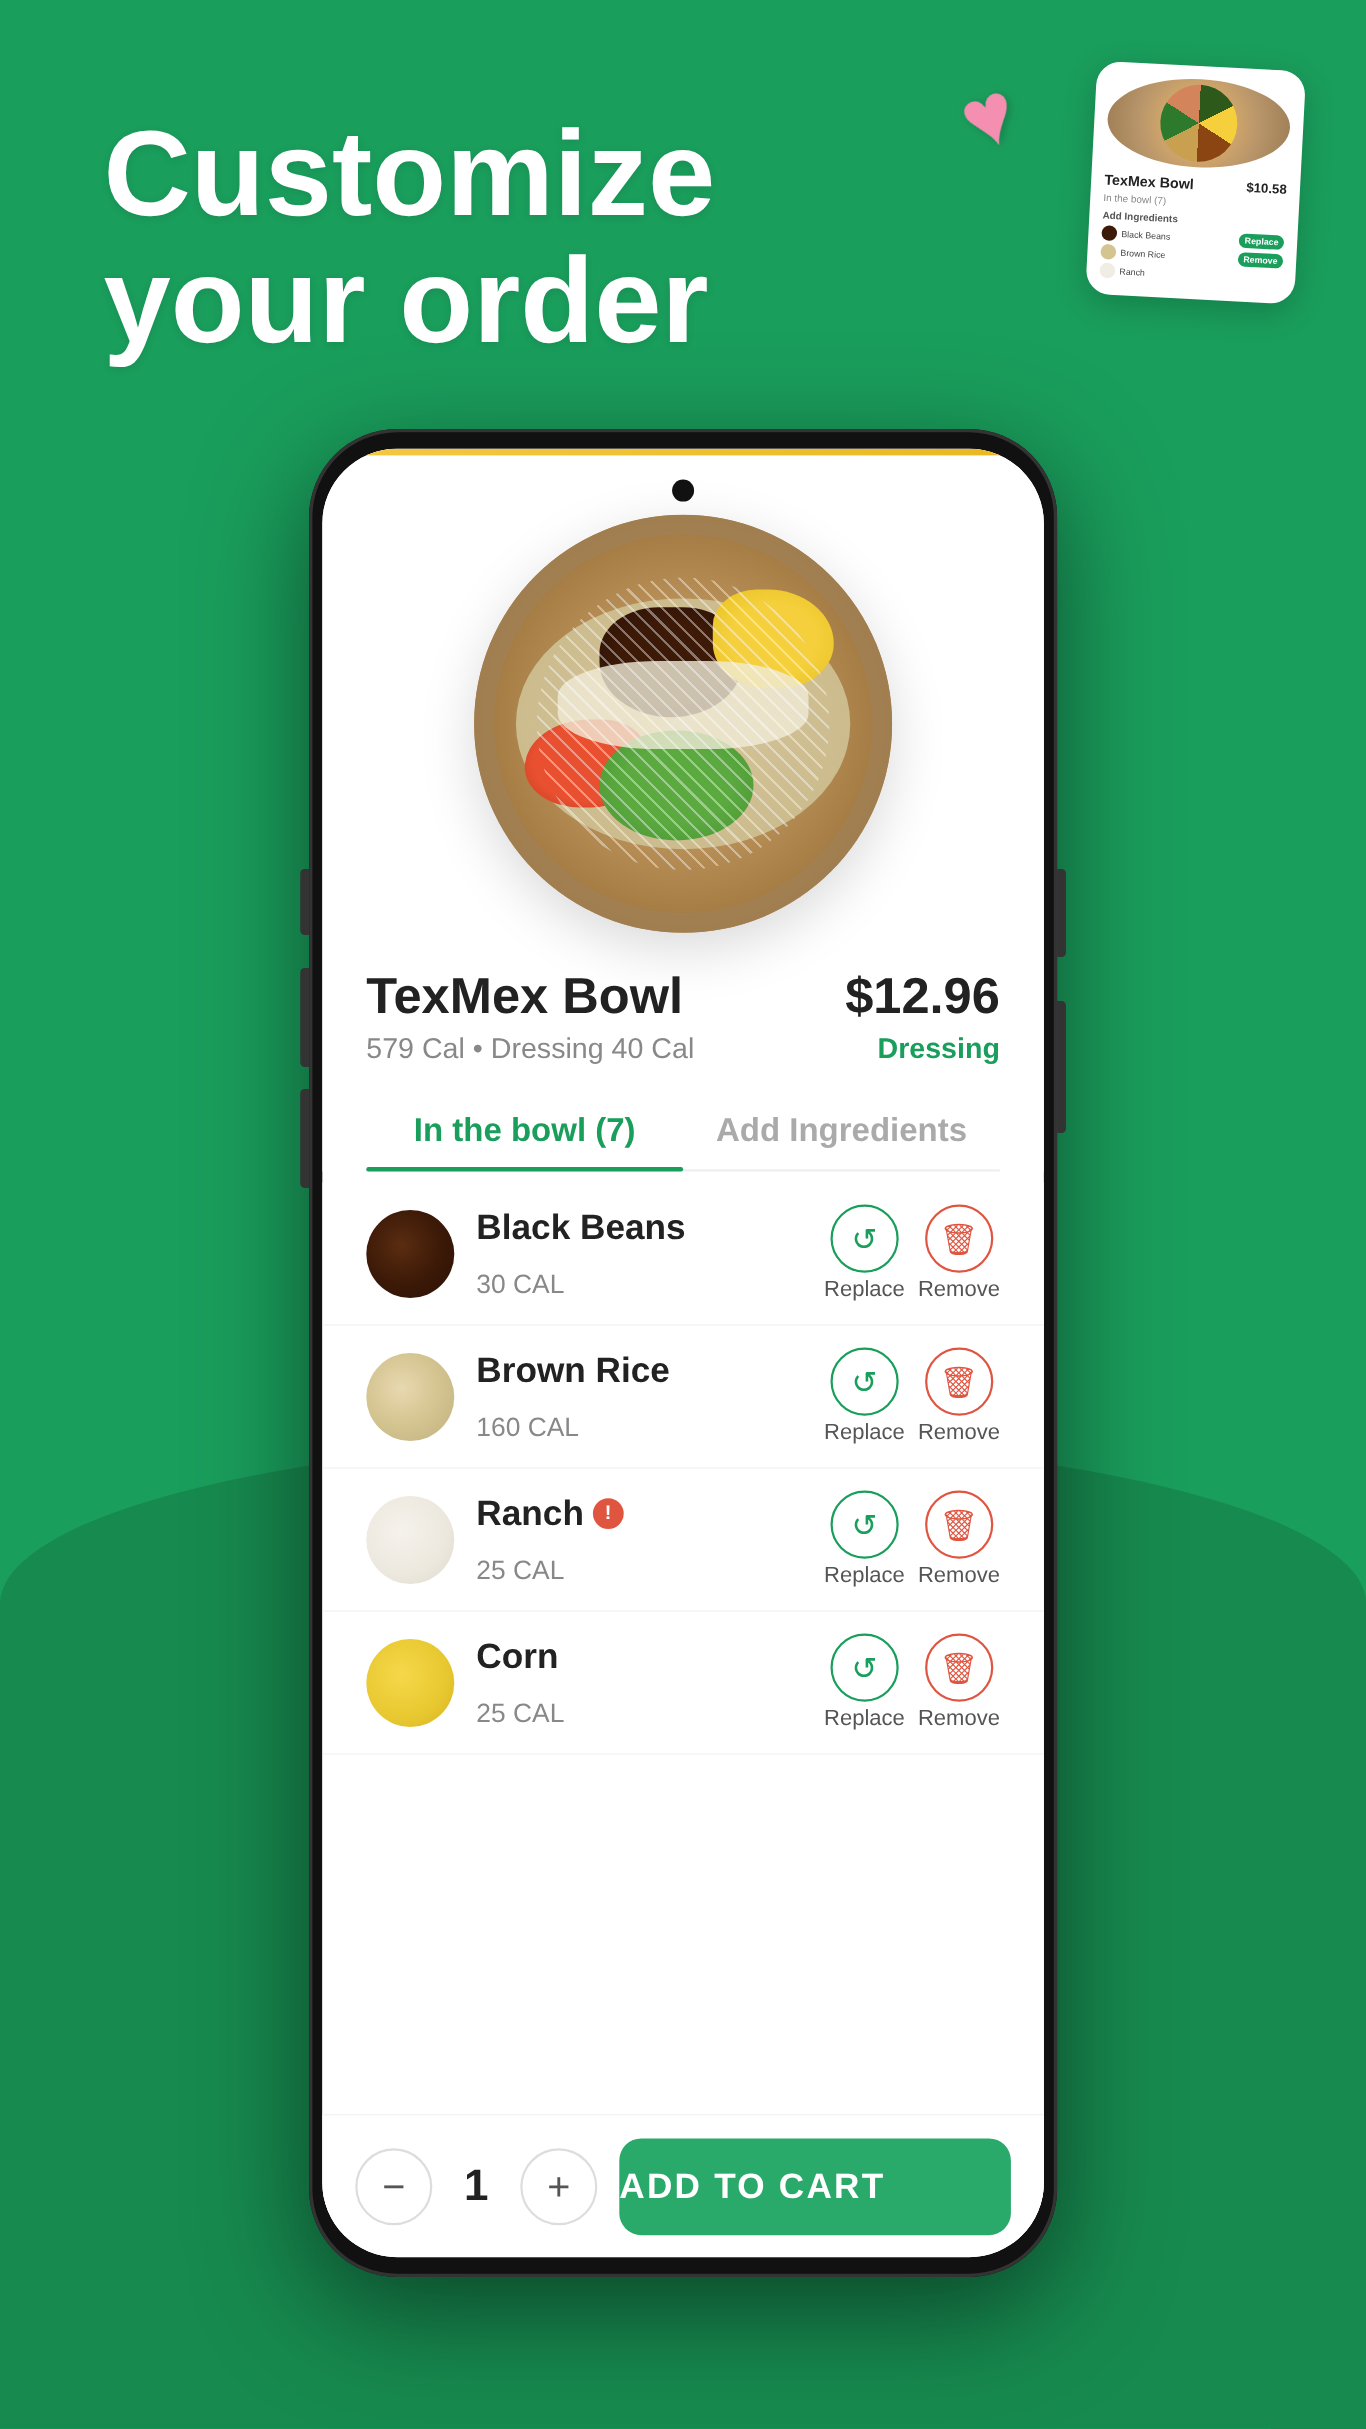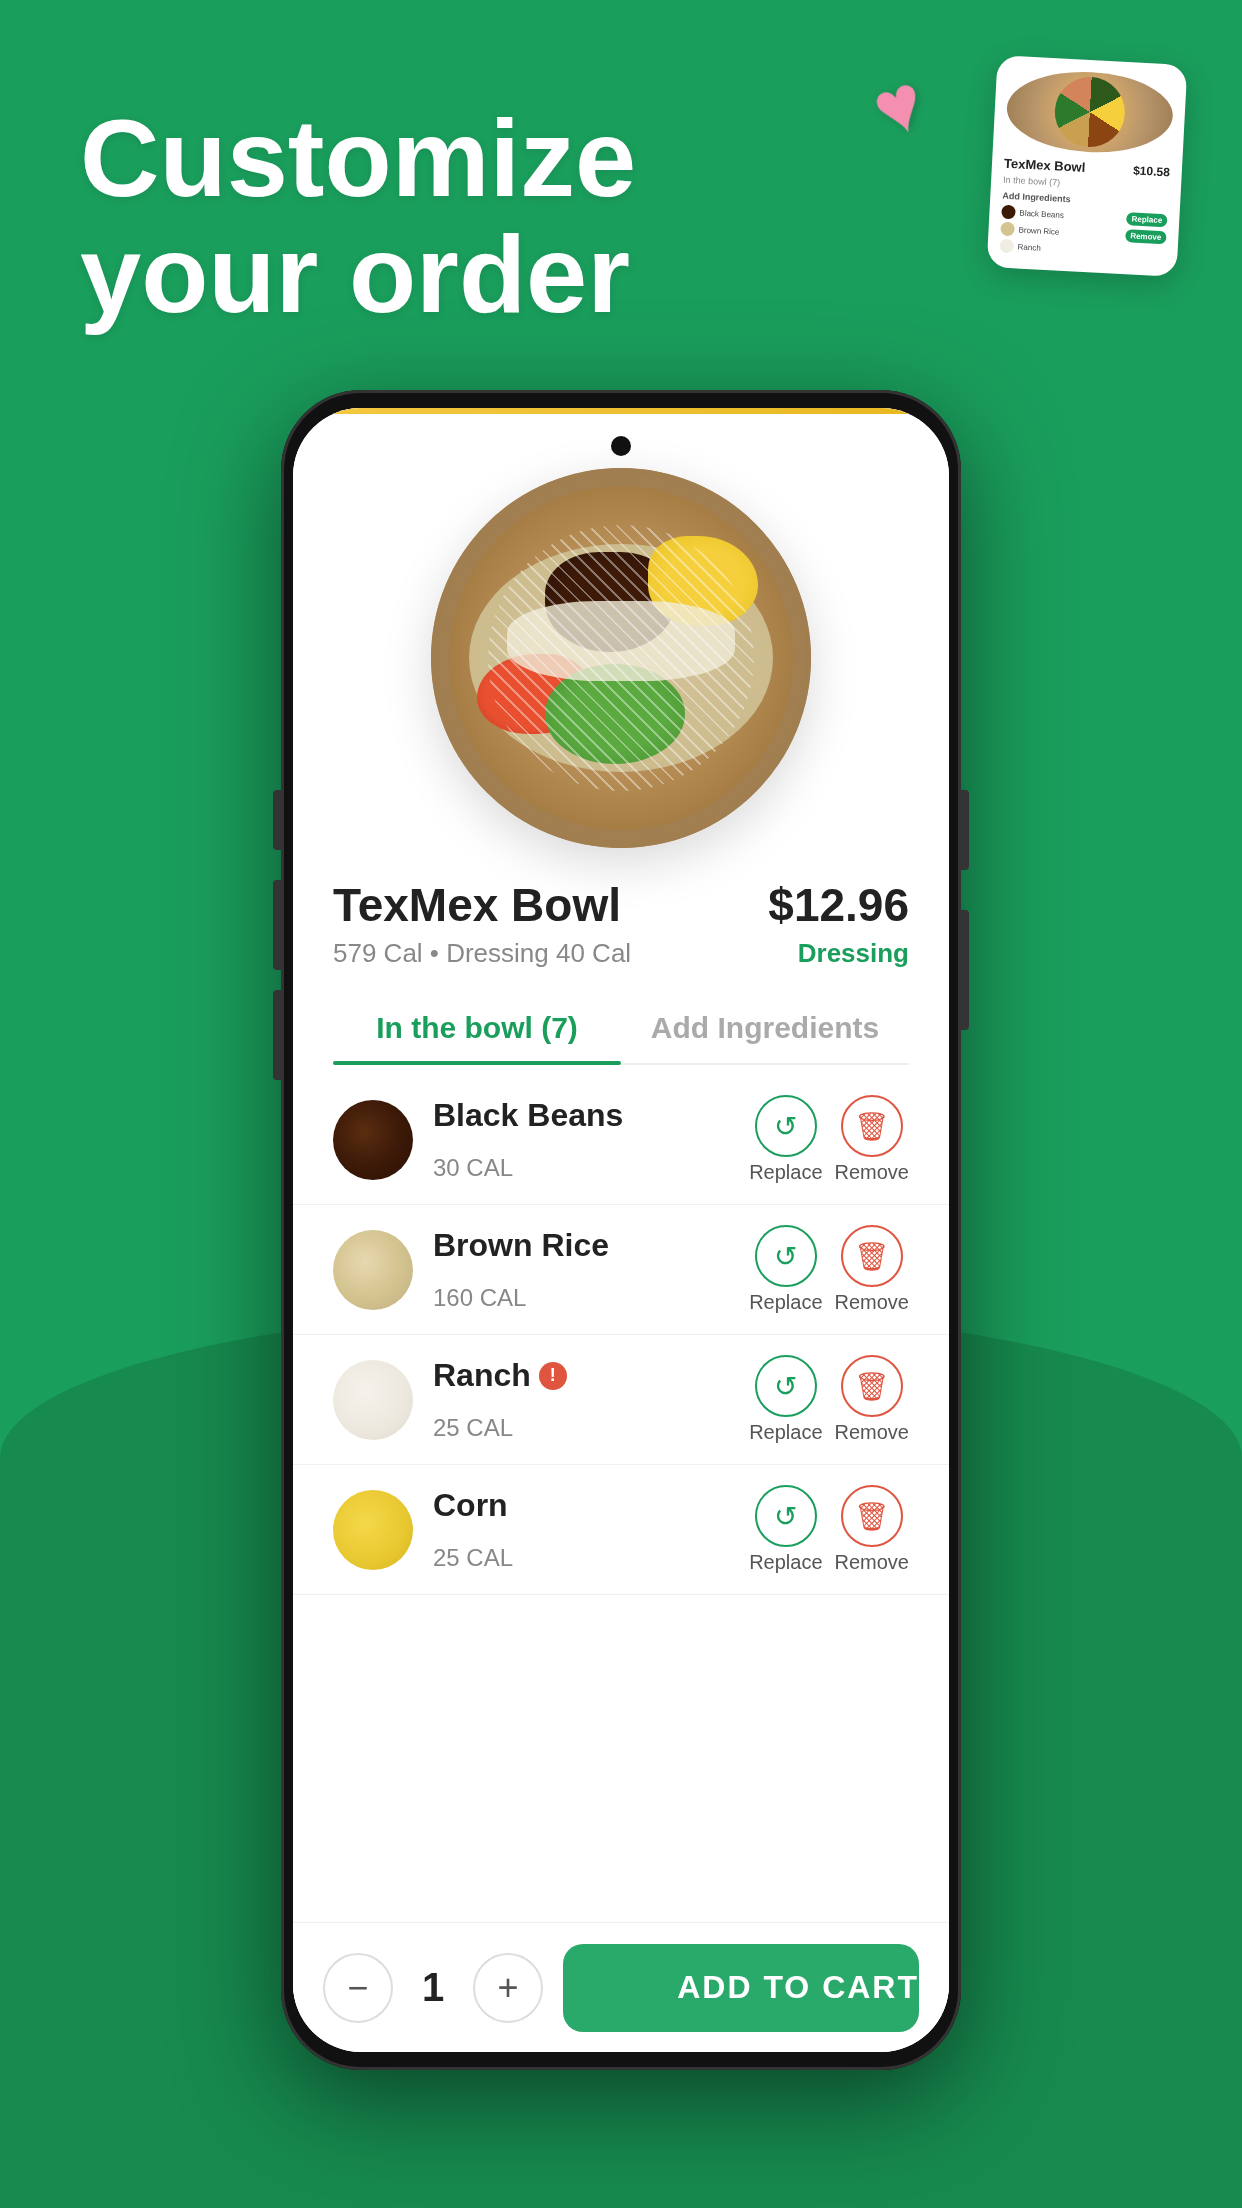--- a/index.html
+++ b/index.html
@@ -32,20 +32,21 @@
       left: 80px;
       z-index: 2;
     }
 
     .hero-text h1 {
       font-size: 110px;
       font-weight: 900;
       color: white;
       line-height: 1.05;
       text-shadow: 0 2px 8px rgba(0,0,0,0.1);
+      margin-left: 14px;
     }
 
     
     .heart-decoration {
       position: absolute;
       top: 60px;
       right: 320px;
       z-index: 3;
       font-size: 80px;
       transform: rotate(-20deg);
@@ -530,21 +531,21 @@
       text-align: center;
     }
 
     .add-to-cart-btn {
       flex: 1;
       height: 88px;
       background: #2aaa6a;
       border-radius: 20px;
       display: flex;
       align-items: center;
-      justify-content: flex-end;
+      justify-content: flex-start;
       font-size: 32px;
       font-weight: 800;
       color: white;
       letter-spacing: 2px;
       cursor: pointer;
     }
 
     
     .food-black-beans {
       background: radial-gradient(circle at 40% 40%, #5a2d10 0%, #3d1a08 50%, #2a0f04 100%);

